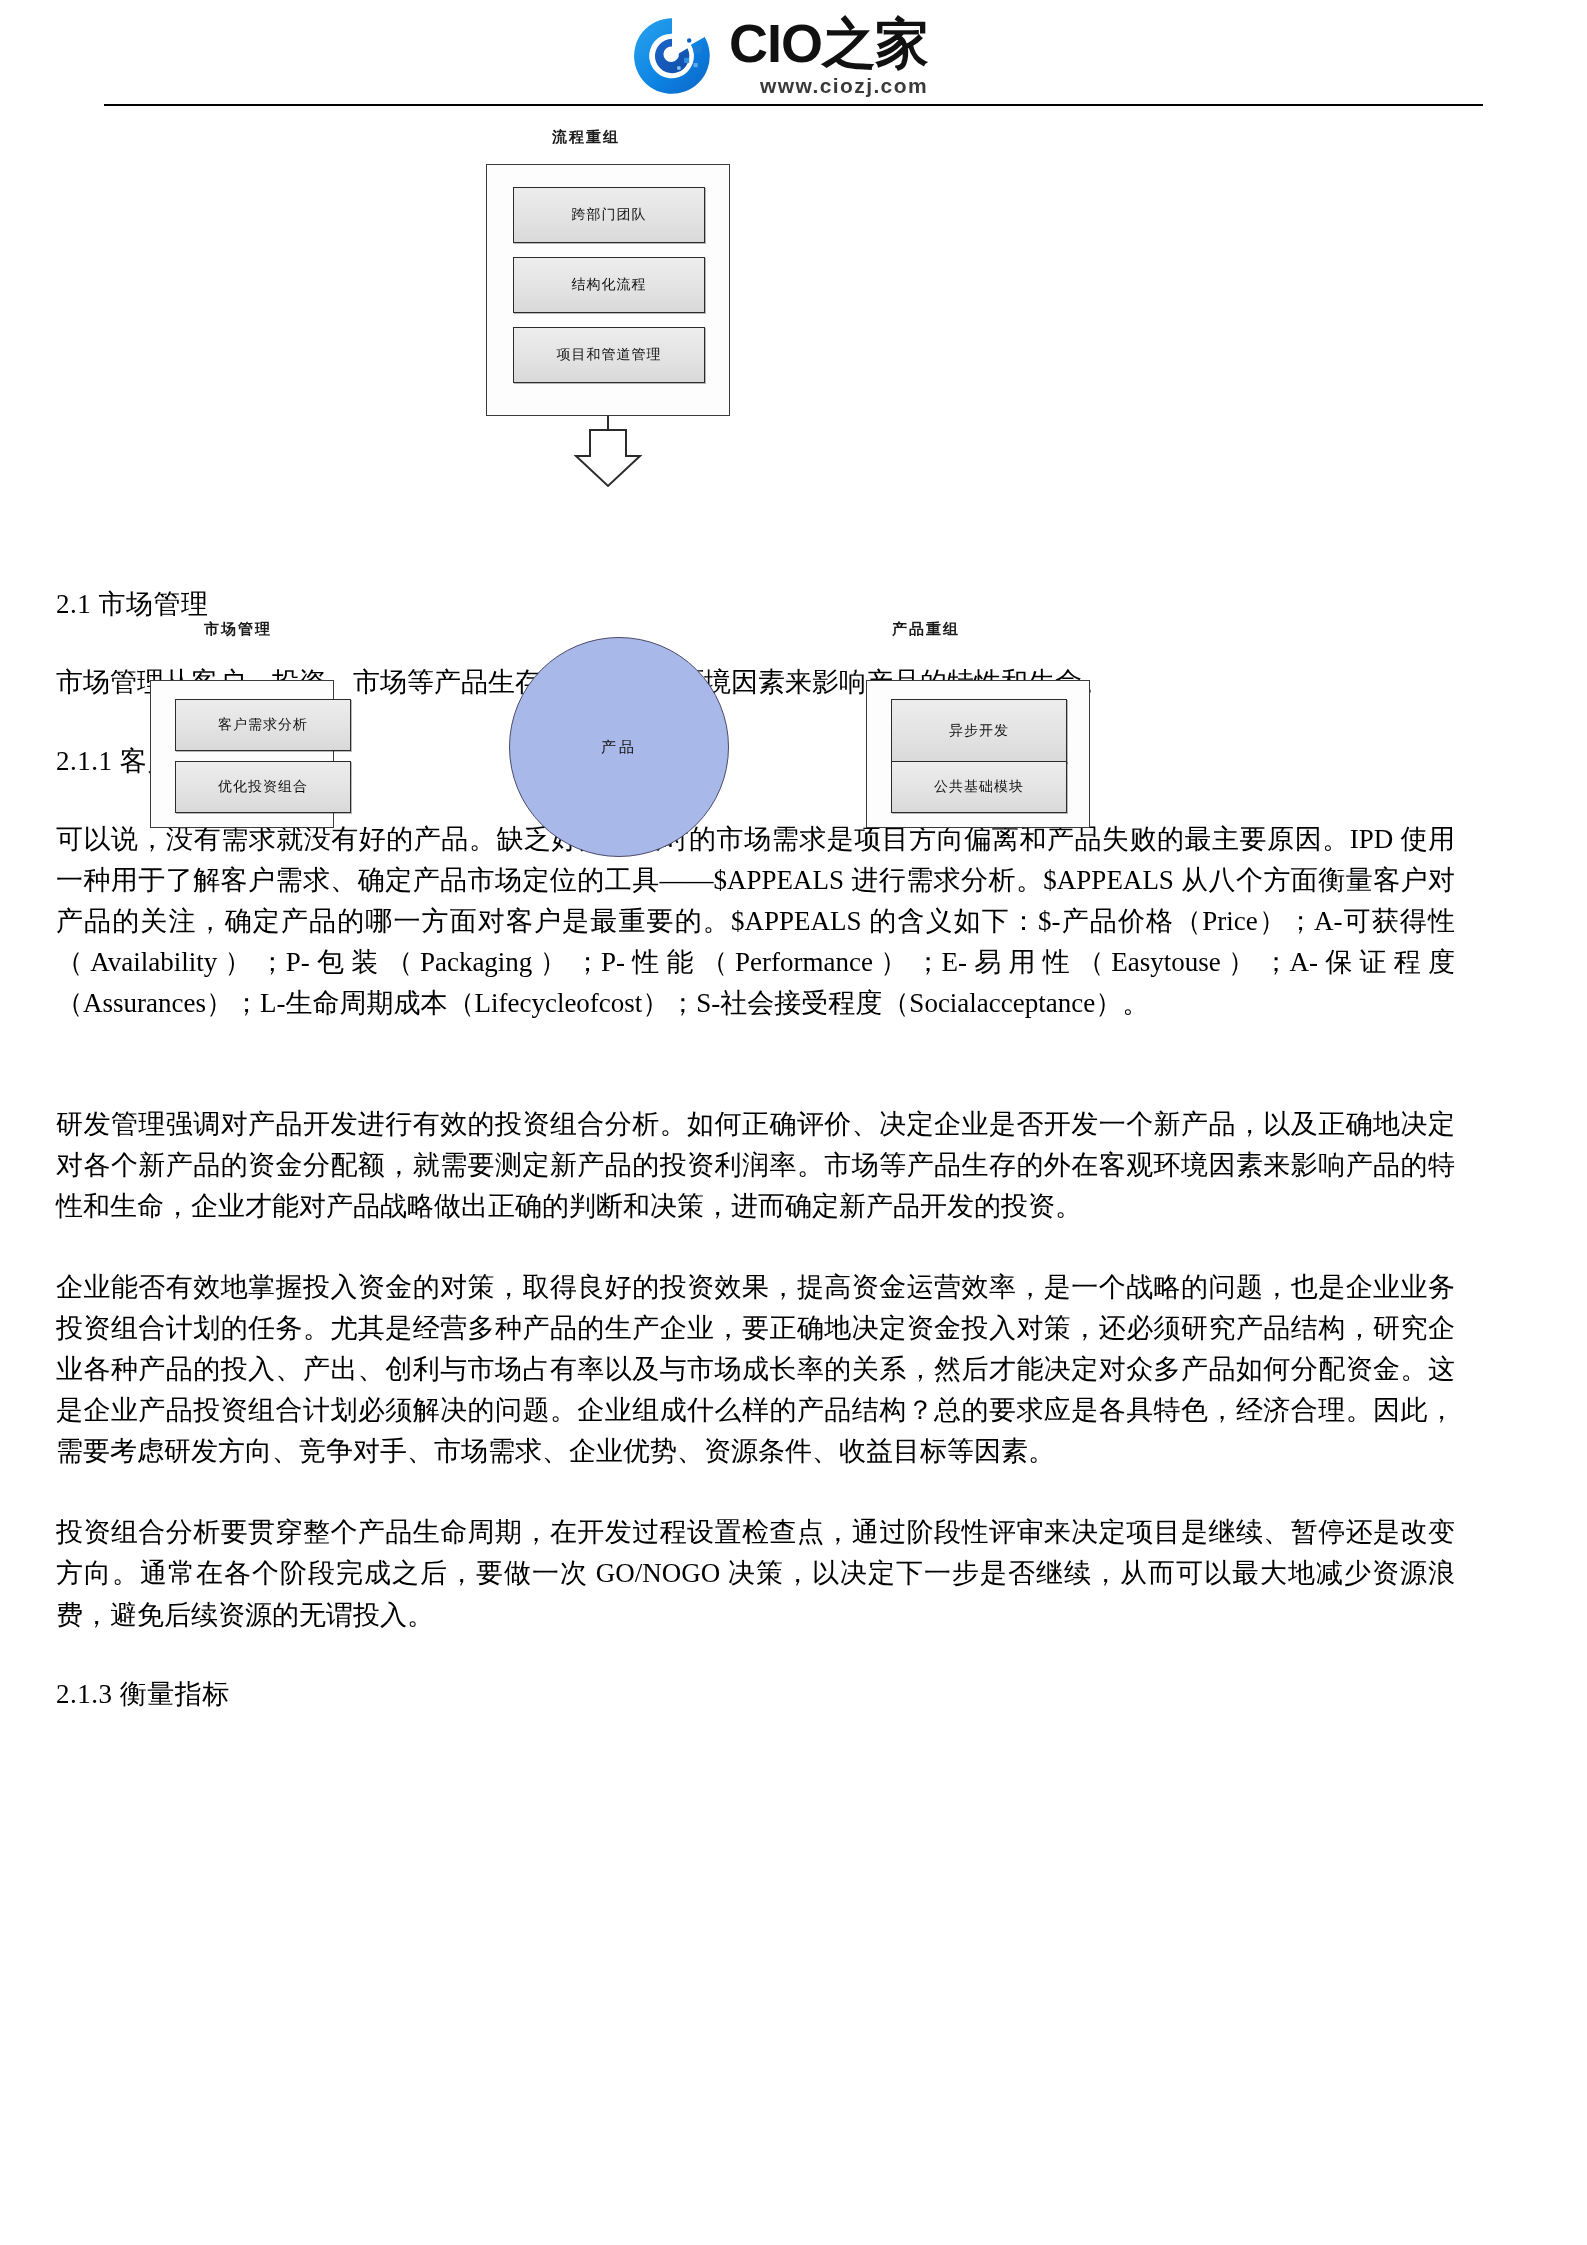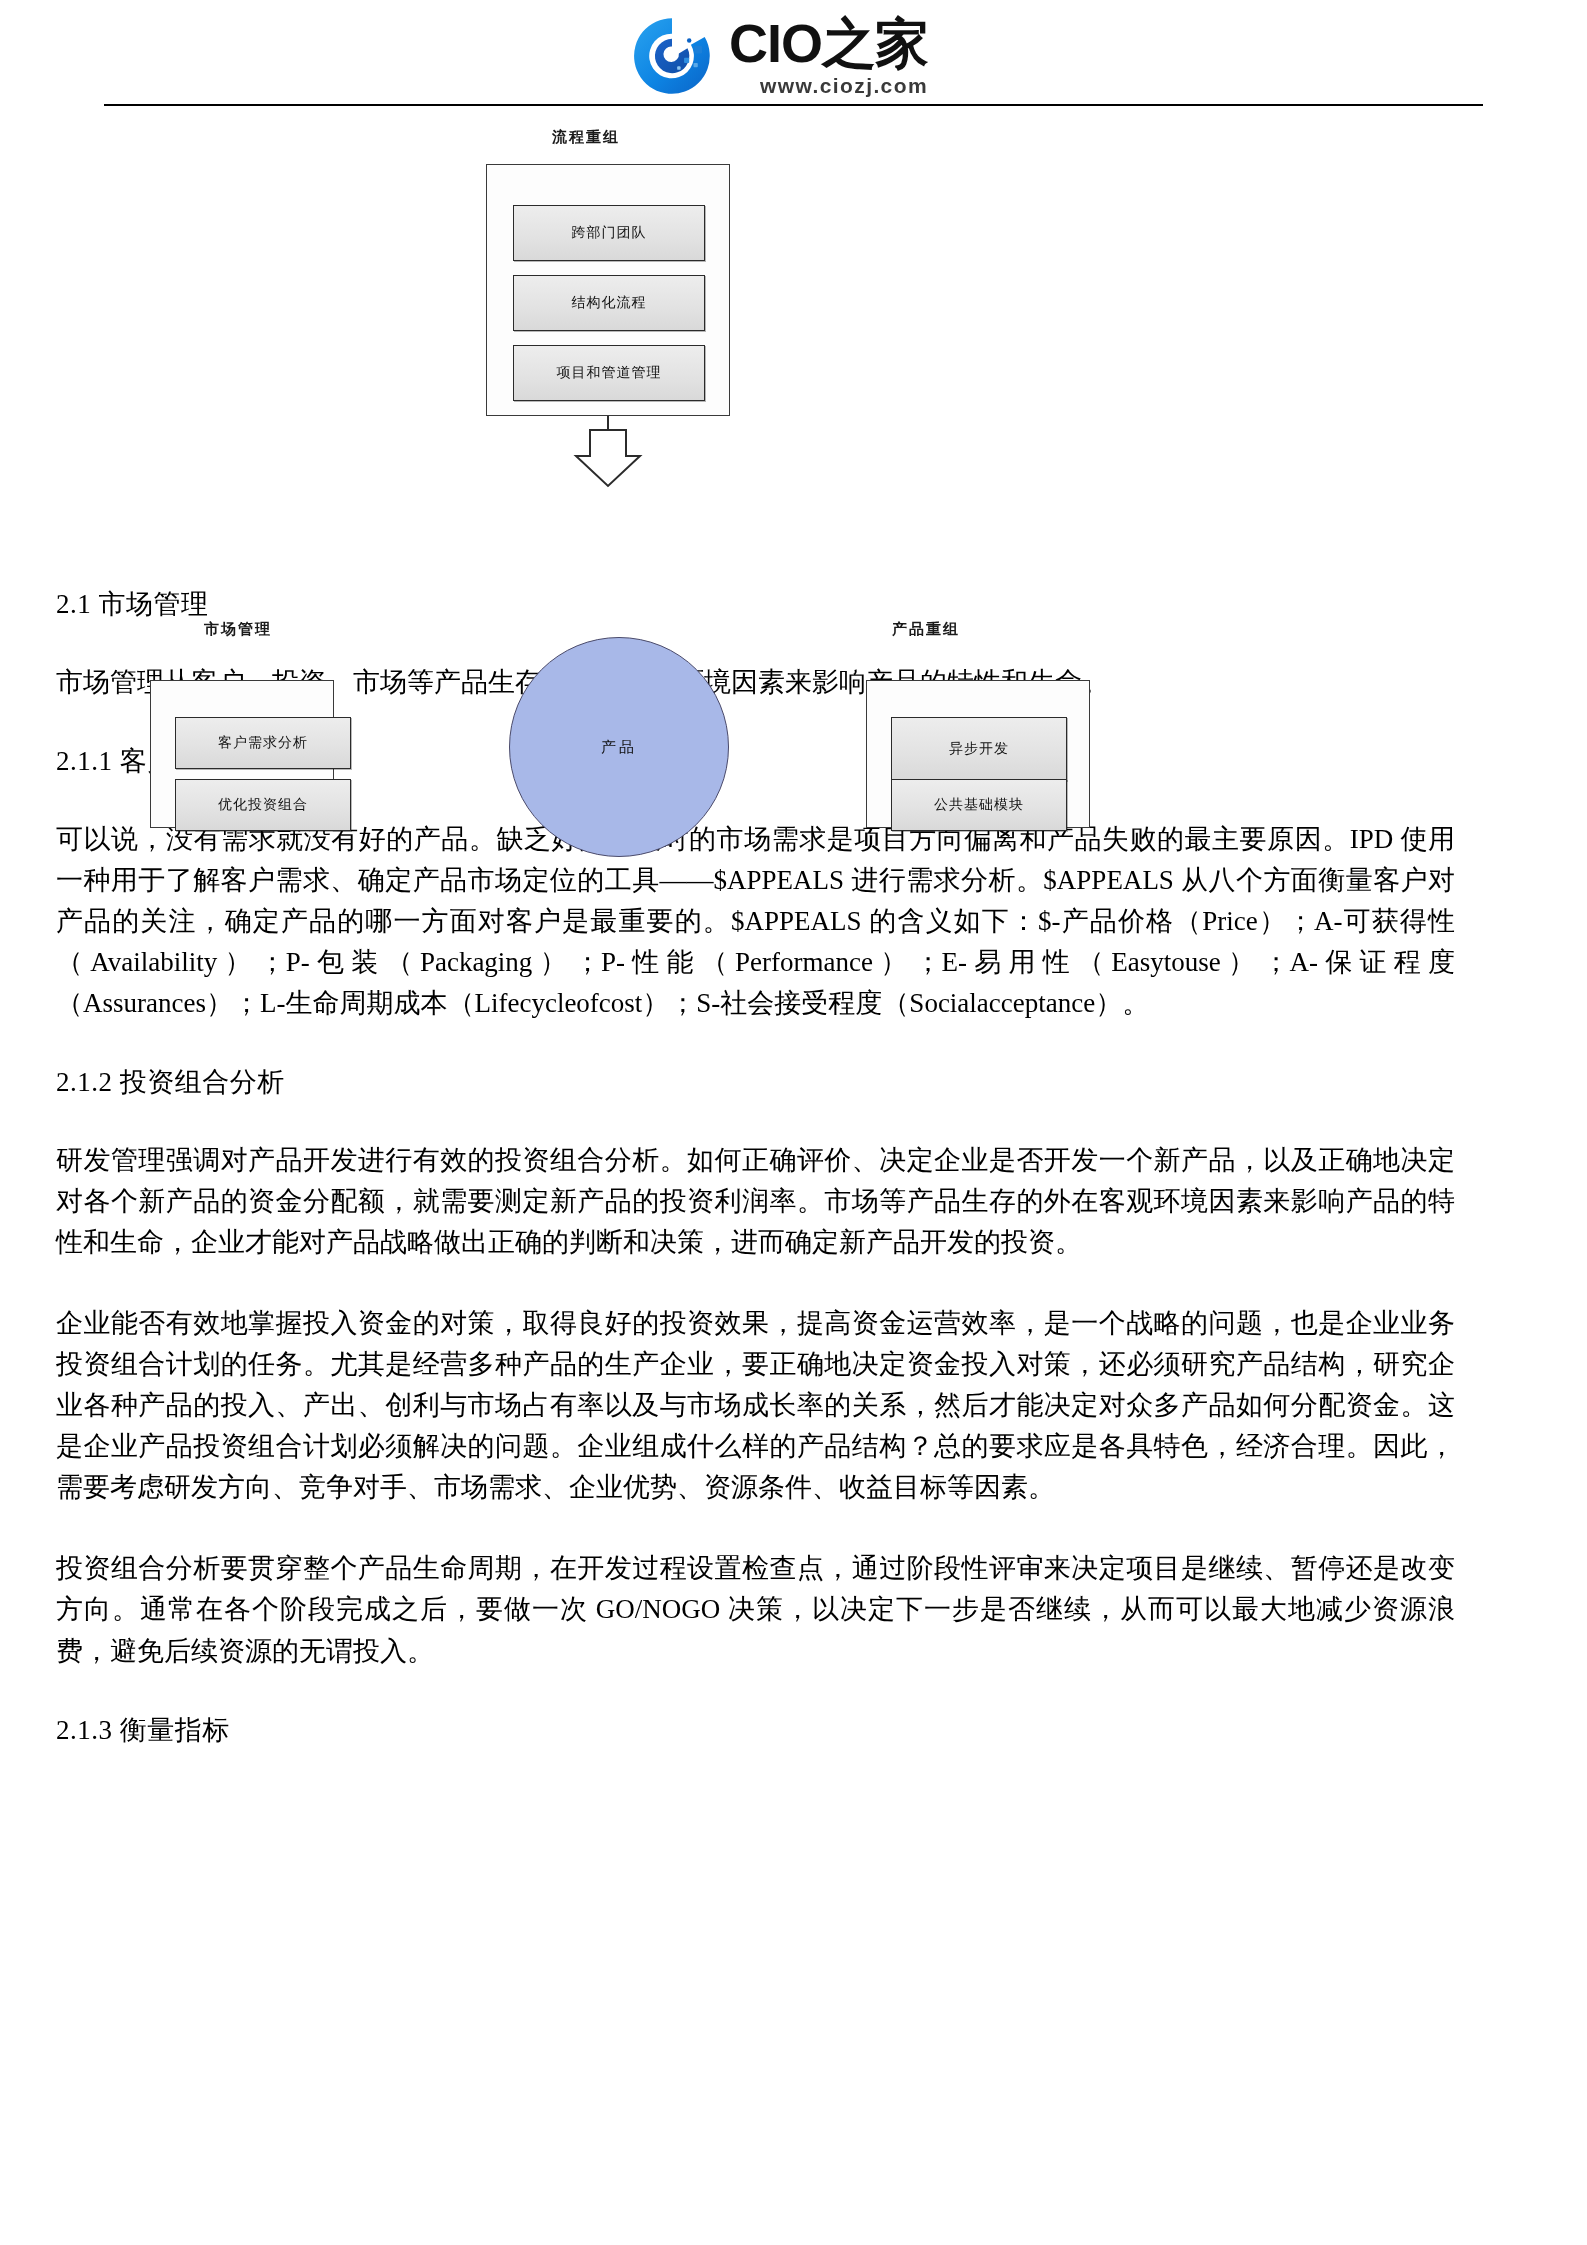--- a/index.html
+++ b/index.html
@@ -95,21 +95,20 @@
     background: linear-gradient(180deg,#ededed 0%, #e2e2e2 60%, #d9d9d9 100%);
     color: #111111;
     font-family: "DejaVu Sans", "Liberation Sans", sans-serif;
     font-size: 14px;
     display: flex;
     align-items: center;
     justify-content: center;
     box-sizing: border-box;
     letter-spacing: 1px;
     box-shadow: 1px 1px 0 rgba(0,0,0,0.28);
-    margin-top: 18px;
   }
   .dg-circle {
     position: absolute;
     border-radius: 50%;
     background: #a8b8e8;
     border: 1.5px solid #4a4a6a;
     display: flex;
     align-items: center;
     justify-content: center;
     font-family: "DejaVu Sans", "Liberation Sans", sans-serif;
@@ -235,21 +234,20 @@
   <h2 class="sec-heading">2.1 市场管理</h2>
   <div class="gap-md"></div>
   <p class="para">市场管理从客户、投资、市场等产品生存的外在客观环境因素来影响产品的特性和生命。</p>
 
   <div class="gap-md"></div>
   <h2 class="sec-heading">2.1.1 客户需求分析</h2>
   <div class="gap-md"></div>
   <p class="para">可以说，没有需求就没有好的产品。缺乏好的、及时的市场需求是项目方向偏离和产品失败的最主要原因。IPD 使用一种用于了解客户需求、确定产品市场定位的工具——$APPEALS 进行需求分析。$APPEALS 从八个方面衡量客户对产品的关注，确定产品的哪一方面对客户是最重要的。$APPEALS 的含义如下：$-产品价格（Price）；A-可获得性（Availability）；P-包装（Packaging）；P-性能（Performance）；E-易用性（Easytouse）；A-保证程度（Assurances）；L-生命周期成本（Lifecycleofcost）；S-社会接受程度（Socialacceptance）。</p>
 
   <div class="gap-md"></div>
-  <h2 class="sec-heading">2.1.2 投资组合分析</h2>
   <div class="gap-md"></div>
   <p class="para">研发管理强调对产品开发进行有效的投资组合分析。如何正确评价、决定企业是否开发一个新产品，以及正确地决定对各个新产品的资金分配额，就需要测定新产品的投资利润率。市场等产品生存的外在客观环境因素来影响产品的特性和生命，企业才能对产品战略做出正确的判断和决策，进而确定新产品开发的投资。</p>
 
   <div class="gap-md"></div>
   <p class="para">企业能否有效地掌握投入资金的对策，取得良好的投资效果，提高资金运营效率，是一个战略的问题，也是企业业务投资组合计划的任务。尤其是经营多种产品的生产企业，要正确地决定资金投入对策，还必须研究产品结构，研究企业各种产品的投入、产出、创利与市场占有率以及与市场成长率的关系，然后才能决定对众多产品如何分配资金。这是企业产品投资组合计划必须解决的问题。企业组成什么样的产品结构？总的要求应是各具特色，经济合理。因此，需要考虑研发方向、竞争对手、市场需求、企业优势、资源条件、收益目标等因素。</p>
 
   <div class="gap-md"></div>
   <p class="para">投资组合分析要贯穿整个产品生命周期，在开发过程设置检查点，通过阶段性评审来决定项目是继续、暂停还是改变方向。通常在各个阶段完成之后，要做一次 GO/NOGO 决策，以决定下一步是否继续，从而可以最大地减少资源浪费，避免后续资源的无谓投入。</p>
 
   <div class="gap-md"></div>

